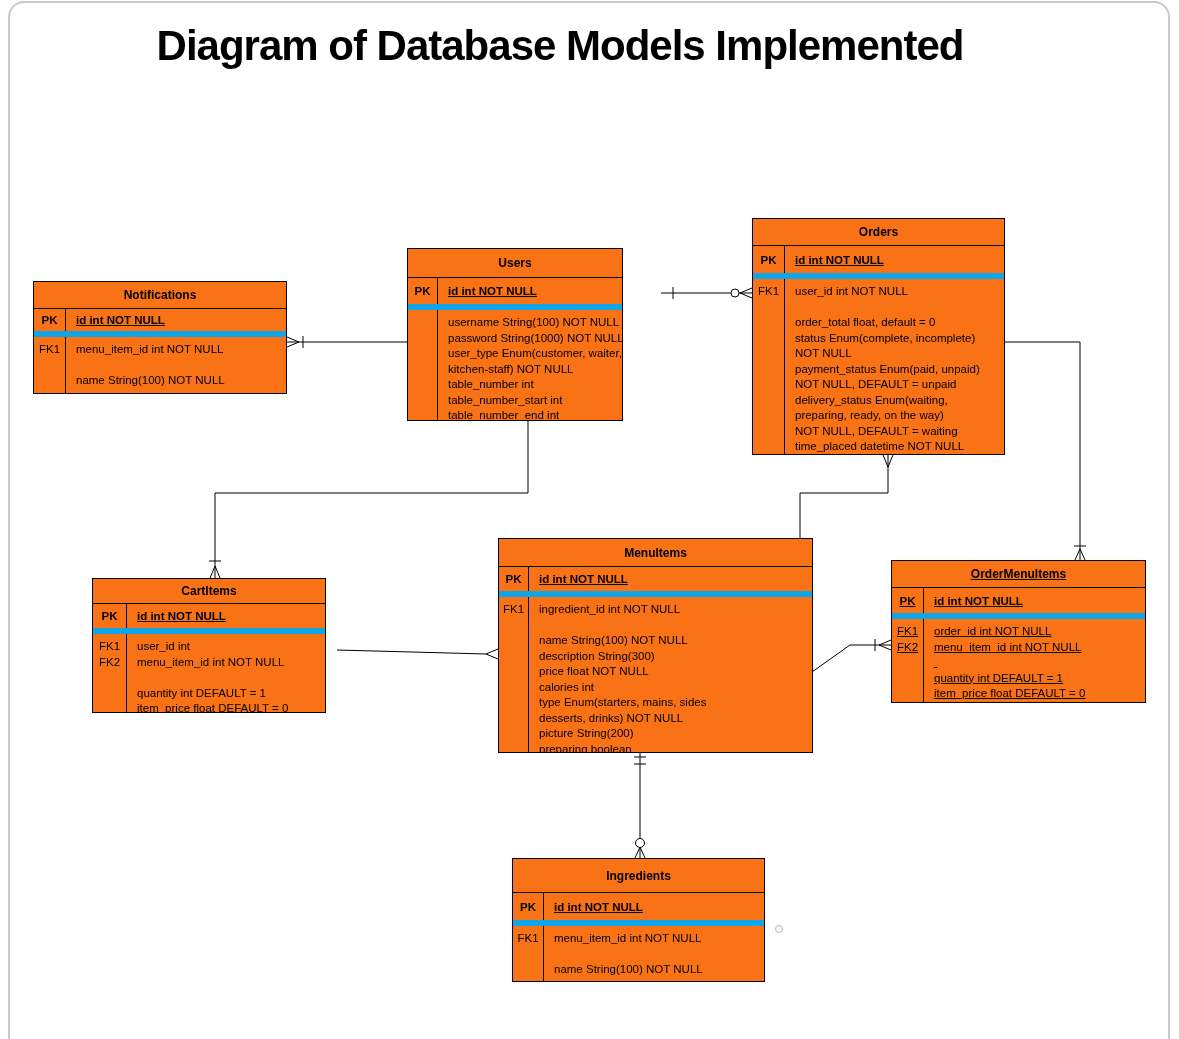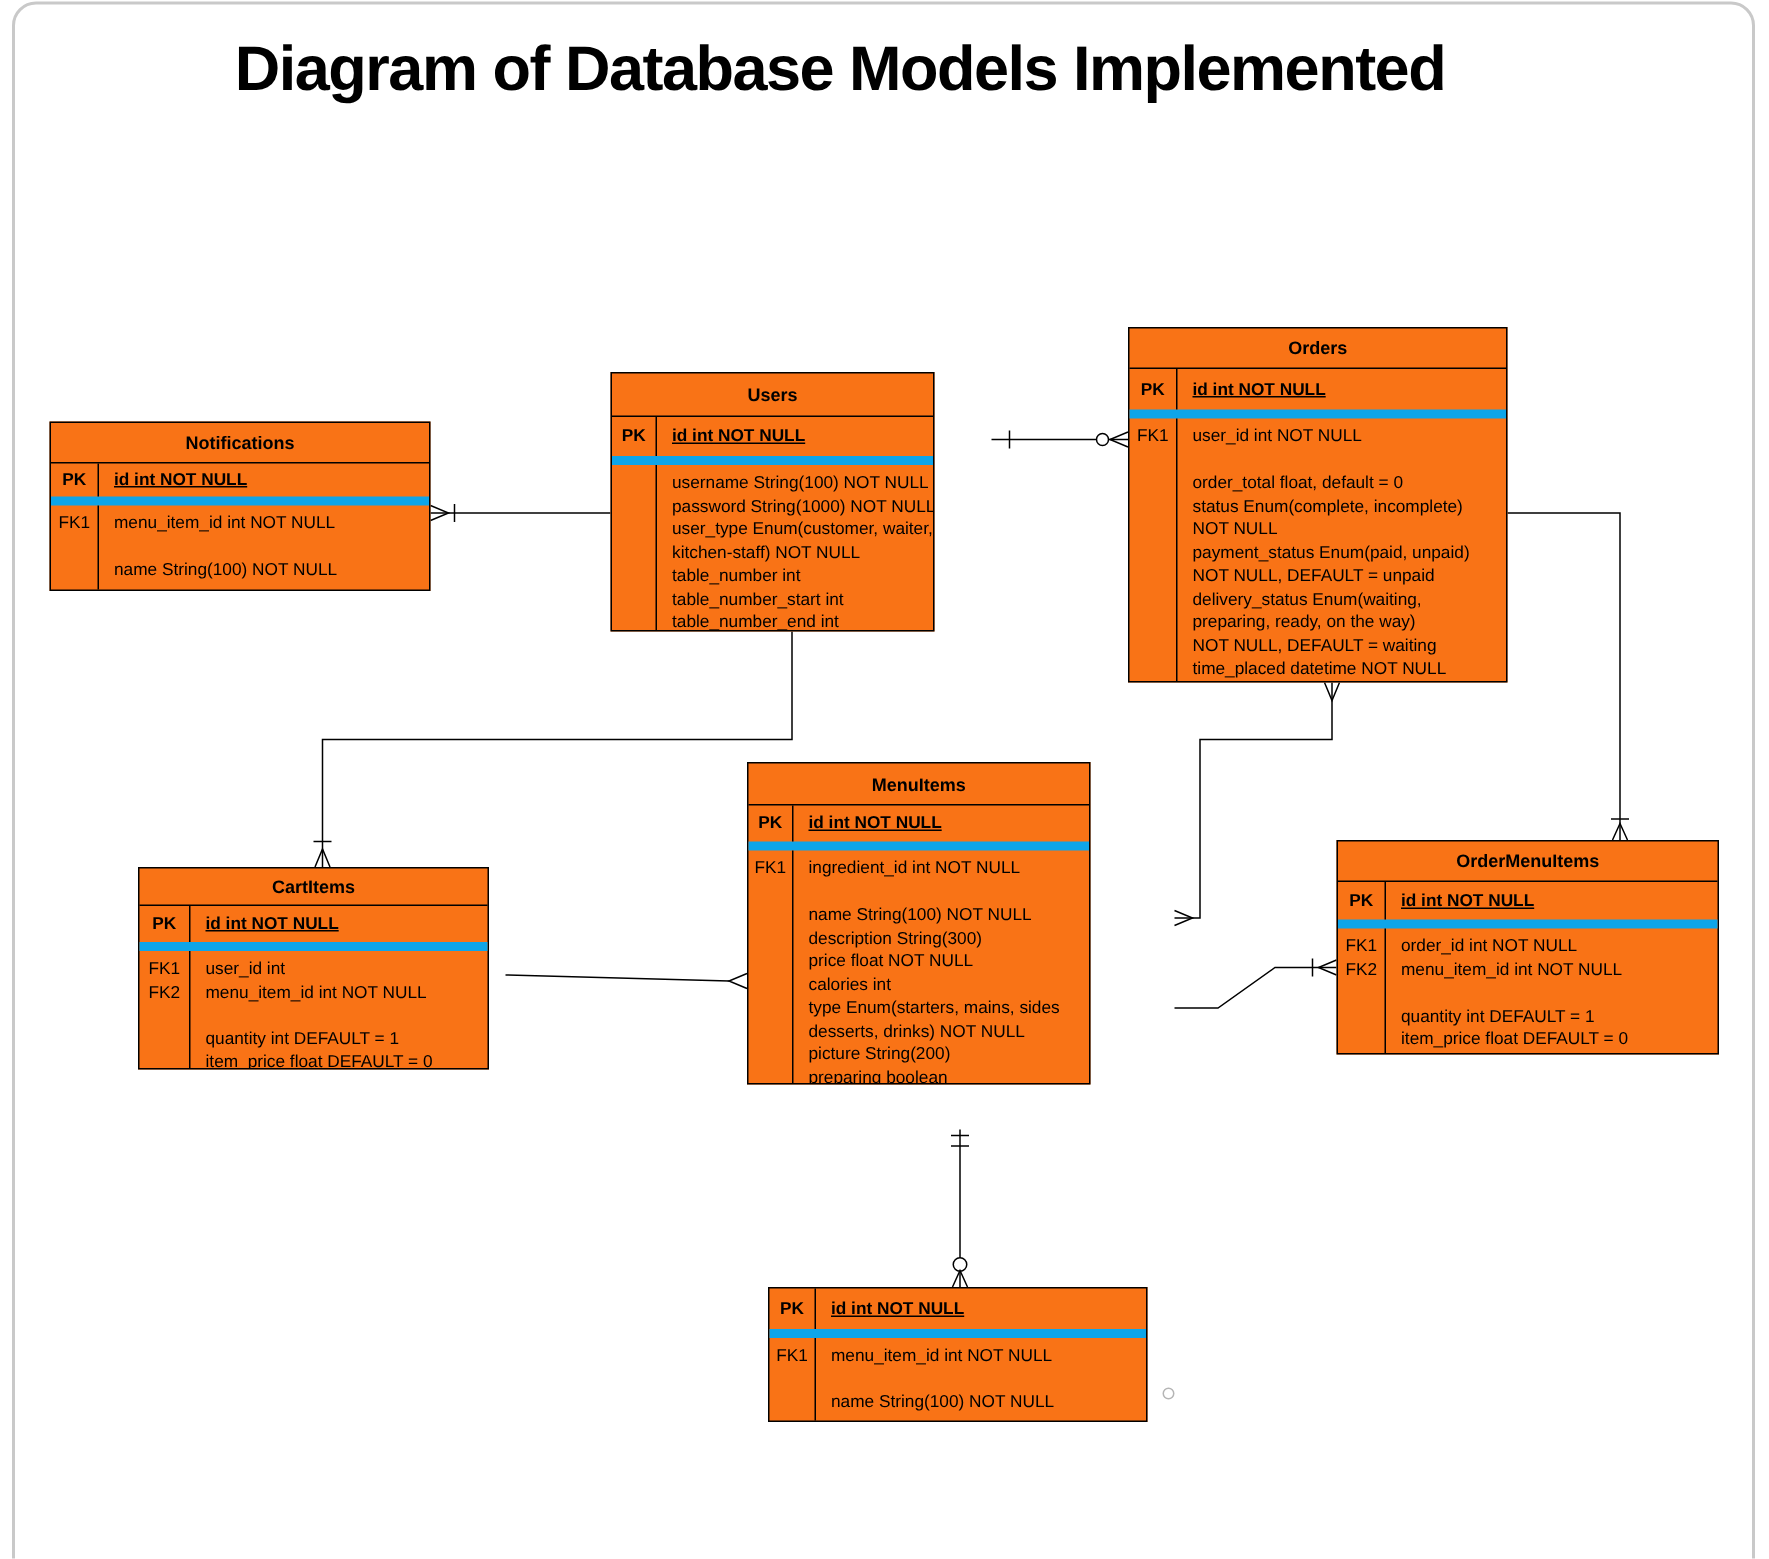--- a/index.html
+++ b/index.html
@@ -182,21 +182,21 @@
     <div class="e-val attrs">
         <div class="attr-line">user_id int</div>
         <div class="attr-line">menu_item_id int NOT NULL</div>
         <div class="attr-line">&nbsp;</div>
         <div class="attr-line">quantity int DEFAULT = 1</div>
         <div class="attr-line">item_price float DEFAULT = 0</div>
       </div>
   </div>
 </div>
 
-<div class="entity" style="left:498px; top:508px; width:229px; --key-w:30px;">
+<div class="entity" style="left:498px; top:538px; width:315px; --key-w:30px;">
   <div class="e-title" style="height:28px">MenuItems</div>
   <div class="e-row pk-row" style="height:30px">
     <div class="e-key">PK</div>
     <div class="e-val pk-field">id int NOT NULL</div>
   </div>
   <div class="e-row body-row" style="height:155px">
     <div class="e-key keys">
         <div class="attr-line">FK1</div>
       </div>
     <div class="e-val attrs">
@@ -207,21 +207,21 @@
         <div class="attr-line">price float NOT NULL</div>
         <div class="attr-line">calories int</div>
         <div class="attr-line">type Enum(starters, mains, sides</div>
         <div class="attr-line">desserts, drinks) NOT NULL</div>
         <div class="attr-line">picture String(200)</div>
         <div class="attr-line">preparing boolean</div>
       </div>
   </div>
 </div>
 
-<div class="entity" style="left:891px; top:560px; width:255px; --key-w:32px;">
+<div class="entity" style="left:891px; top:560px; width:255px;text-decoration:underline; --key-w:32px;">
   <div class="e-title" style="height:27px">OrderMenuItems</div>
   <div class="e-row pk-row" style="height:31px">
     <div class="e-key">PK</div>
     <div class="e-val pk-field">id int NOT NULL</div>
   </div>
   <div class="e-row body-row" style="height:83px">
     <div class="e-key keys">
         <div class="attr-line">FK1</div>
         <div class="attr-line">FK2</div>
       </div>
@@ -229,20 +229,21 @@
         <div class="attr-line">order_id int NOT NULL</div>
         <div class="attr-line">menu_item_id int NOT NULL</div>
         <div class="attr-line">&nbsp;</div>
         <div class="attr-line">quantity int DEFAULT = 1</div>
         <div class="attr-line">item_price float DEFAULT = 0</div>
       </div>
   </div>
 </div>
 
 <div class="entity" style="left:512px; top:858px; width:253px; --key-w:31px;">
+  <div class="e-title" style="height:34px">Ingredients</div>
   <div class="e-row pk-row" style="height:33px">
     <div class="e-key">PK</div>
     <div class="e-val pk-field">id int NOT NULL</div>
   </div>
   <div class="e-row body-row" style="height:55px">
     <div class="e-key keys">
         <div class="attr-line">FK1</div>
       </div>
     <div class="e-val attrs">
         <div class="attr-line">menu_item_id int NOT NULL</div>

